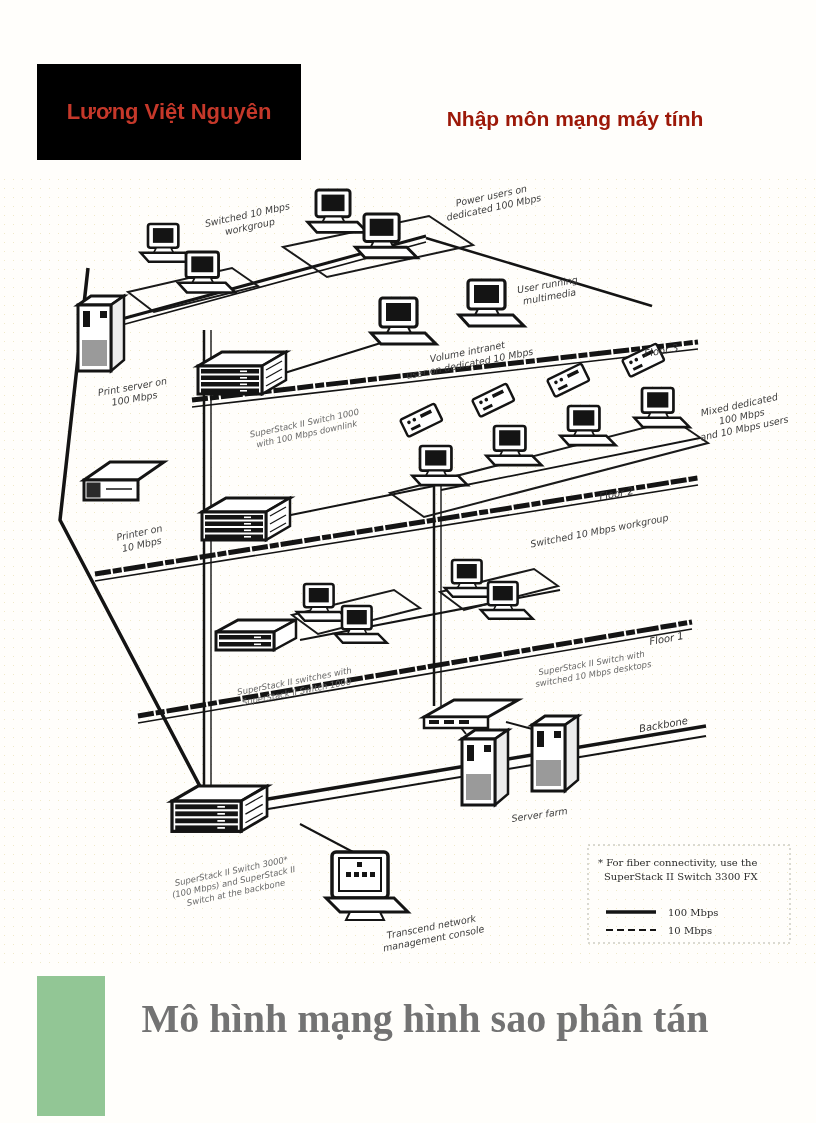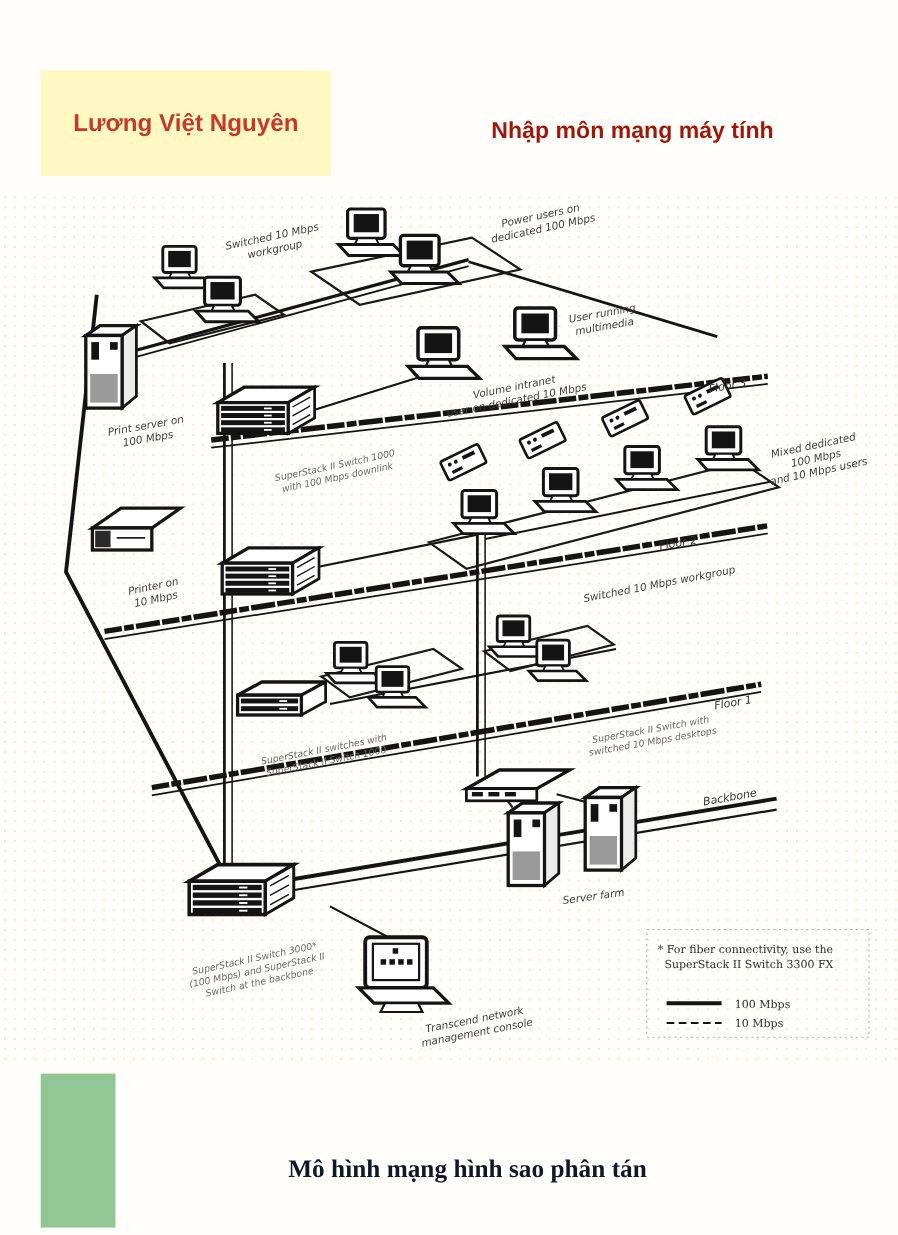--- a/index.html
+++ b/index.html
@@ -1,27 +1,27 @@
 <!DOCTYPE html>
 <html><head>
 <meta charset="utf-8">
 <style>
   html,body{margin:0;padding:0;}
   .page{position:relative;width:816px;height:1123px;background:#fffefb;overflow:hidden;
         font-family:"Liberation Sans",sans-serif;}
   
-  .hdr-box{position:absolute;left:37px;top:64px;width:264px;height:96px;background:#fef9c3;
+  .hdr-box{position:absolute;left:37px;top:64px;width:264px;height:96px;background:#000000;
            display:flex;align-items:center;justify-content:center;}
   .hdr-author{font-size:22px;font-weight:bold;color:#c5382a;}
   .hdr-course{position:absolute;left:410px;top:96px;width:330px;text-align:center;
               font-size:21px;font-weight:bold;color:#9c1808;margin-top:11px;}
   
   .ftr-box{position:absolute;left:37px;top:976px;width:68px;height:140px;background:#92c695;}
-  .slide-title{position:absolute;left:120px;top:1050px;width:610px;text-align:center;
-               font-family:"Liberation Serif",serif;font-weight:bold;font-size:23px;color:#0f172a;}
+  .slide-title{position:absolute;left:120px;top:995px;width:610px;text-align:center;
+               font-family:"Liberation Serif",serif;font-weight:bold;font-size:40px;color:#737373;}
   
   .diagram{position:absolute;left:0;top:175px;width:816px;height:790px;
            background-image:radial-gradient(circle,#efe9c9 0.8px,transparent 1px);
            background-size:9px 9px;}
   .lbl text{font:italic 9.5px "DejaVu Sans",sans-serif;fill:#3e3e3e;text-anchor:middle;}
   .lbl.faint text{fill:#6a6a6a;font-size:8.5px;}
   .floorlbl text{font:italic 10px "DejaVu Sans",sans-serif;fill:#333;text-anchor:middle;}
   .note text{font:10px "DejaVu Serif",serif;fill:#2b2b2b;text-anchor:start;}
   .legendlbl text{font:10px "DejaVu Serif",serif;fill:#2b2b2b;text-anchor:start;}
   .cable{stroke:#141414;fill:none;}

